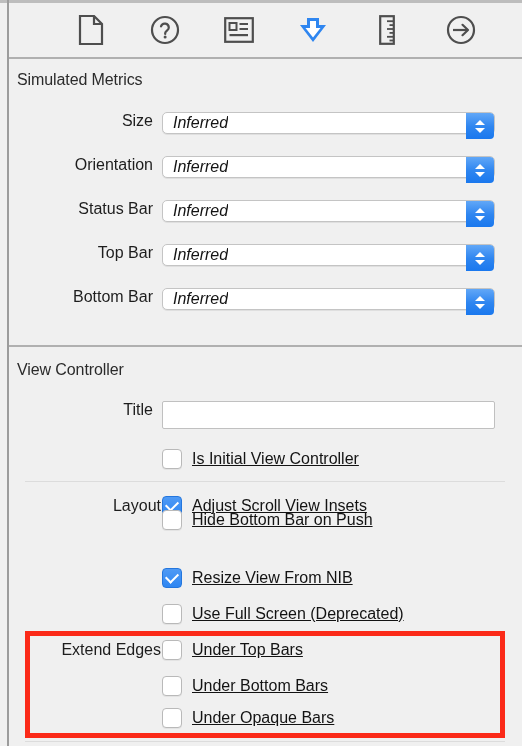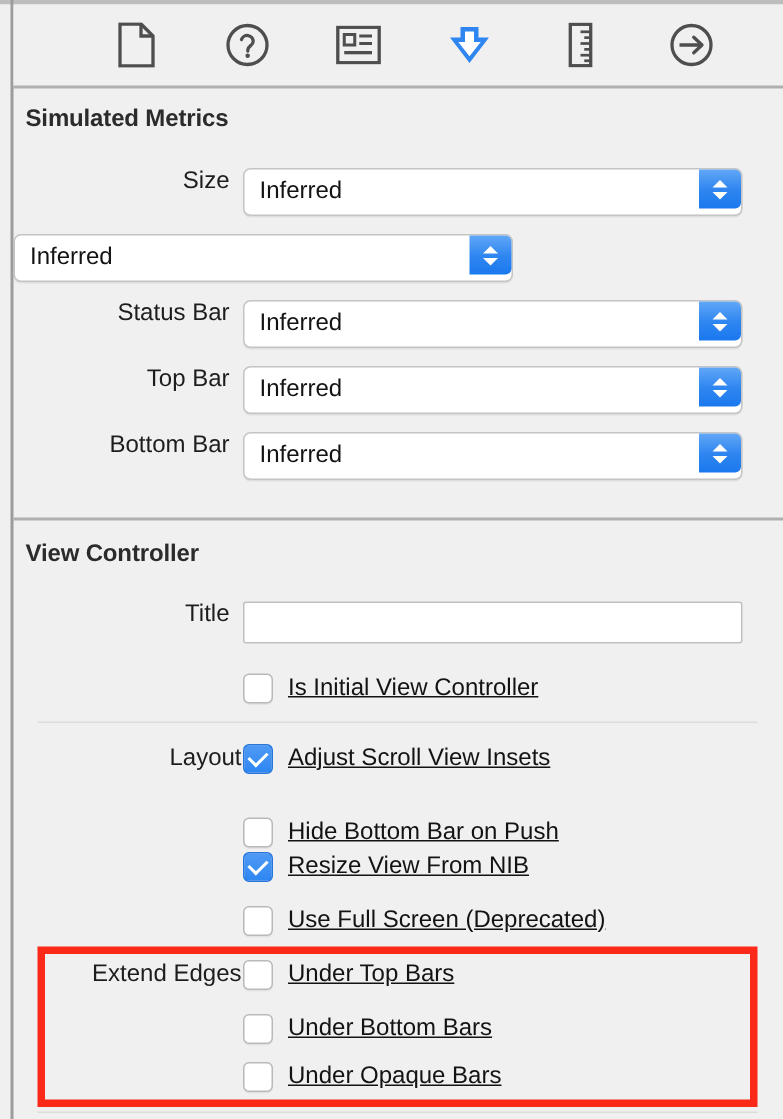--- a/index.html
+++ b/index.html
@@ -83,21 +83,21 @@
     width: 480px;
     height: 1px;
     background: #dcdcdc;
   }
 
   
   .section-title {
     position: absolute;
     left: 17px;
     font-size: 16px;
-    font-weight: bold;
+    font-weight: normal;
     color: #2b2b2b;
     letter-spacing: -0.1px;
   }
 
   
   .row {
     position: absolute;
     left: 9px;
     width: 513px;
     height: 30px;
@@ -111,29 +111,30 @@
     font-size: 16px;
     color: #1d1d1d;
     box-sizing: border-box;
     white-space: nowrap;
   }
 
   
   .popup {
     position: relative;
     width: 333px;
-    height: 32px;
+    height: 22px;
     background: #ffffff;
     border: 1px solid #c4c4c4;
     border-radius: 5px;
     box-sizing: border-box;
     box-shadow: 0 1px 0 rgba(0,0,0,0.07);
     display: flex;
     align-items: center;
     cursor: default;
+    font-style: italic;
   }
   .popup-value {
     font-size: 16px;
     color: #131313;
     padding-left: 10px;
     white-space: nowrap;
     overflow: hidden;
   }
   .popup-stepper {
     position: absolute;
@@ -307,20 +308,21 @@
     <div class="popup">
       <div class="popup-value">Inferred</div>
       <div class="popup-stepper">
         <span class="chev chev-up"></span>
           <span class="chev chev-down"></span>
       </div>
     </div>
   </div>
 
   <div class="row" style="top:156px;">
+    <div class="row-label">Orientation</div>
     <div class="popup">
       <div class="popup-value">Inferred</div>
       <div class="popup-stepper">
         <span class="chev chev-up"></span>
           <span class="chev chev-down"></span>
       </div>
     </div>
   </div>
 
   <div class="row" style="top:200px;">
@@ -372,21 +374,21 @@
   </div>
 
   <div class="sep-thin" style="top:481px;"></div>
 
   <div class="check-row" style="top:491px;">
     <div class="check-label-col">Layout</div>
     <div class="checkbox on"></div>
     <div class="check-text">Adjust Scroll View Insets</div>
   </div>
 
-  <div class="check-row" style="top:540px;">
+  <div class="check-row" style="top:505px;">
     <div class="check-label-col"></div>
     <div class="checkbox off"></div>
     <div class="check-text">Hide Bottom Bar on Push</div>
   </div>
 
   <div class="check-row" style="top:563px;">
     <div class="check-label-col"></div>
     <div class="checkbox on"></div>
     <div class="check-text">Resize View From NIB</div>
   </div>

